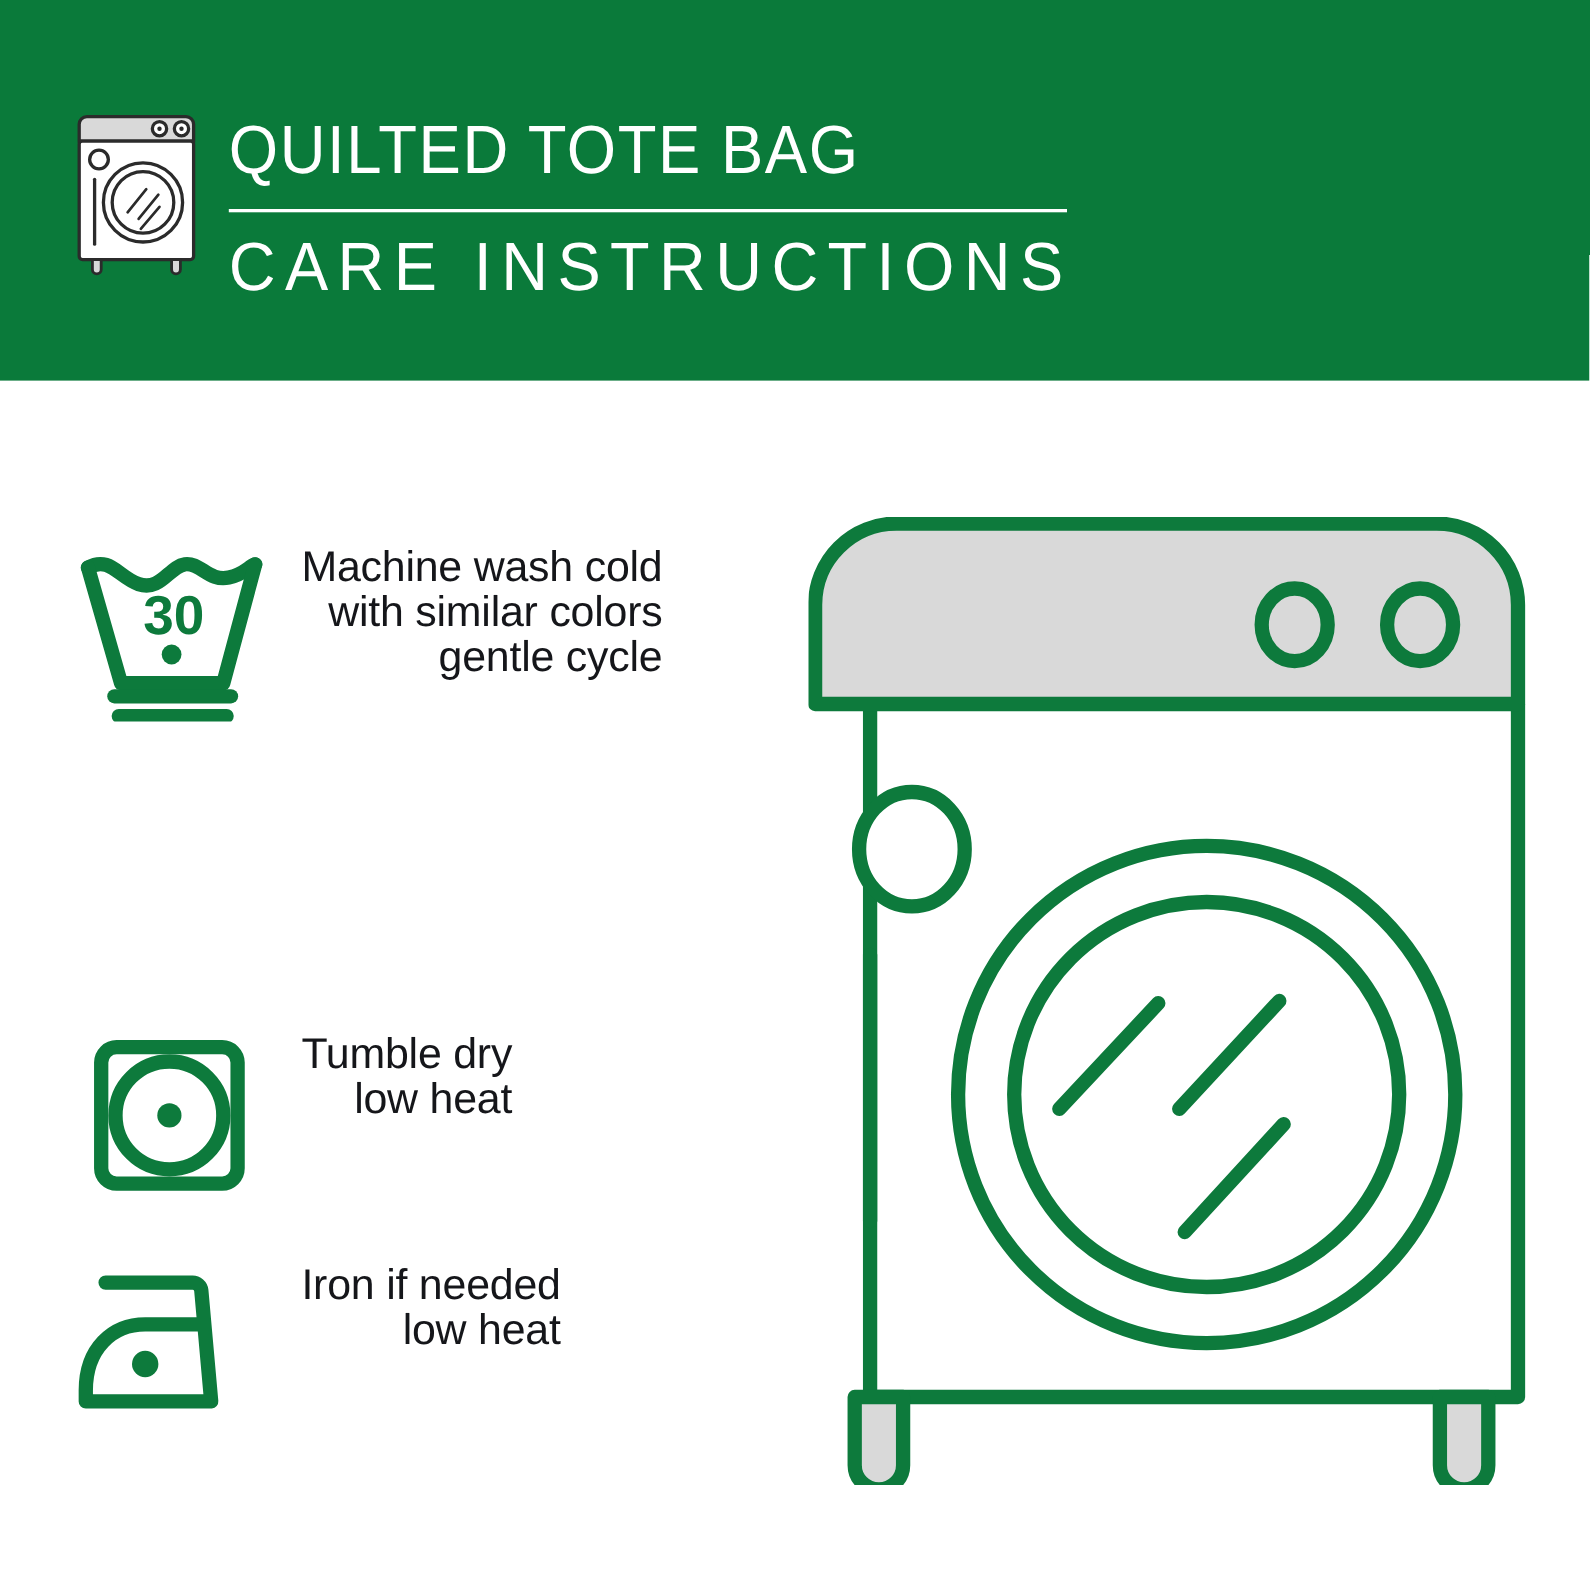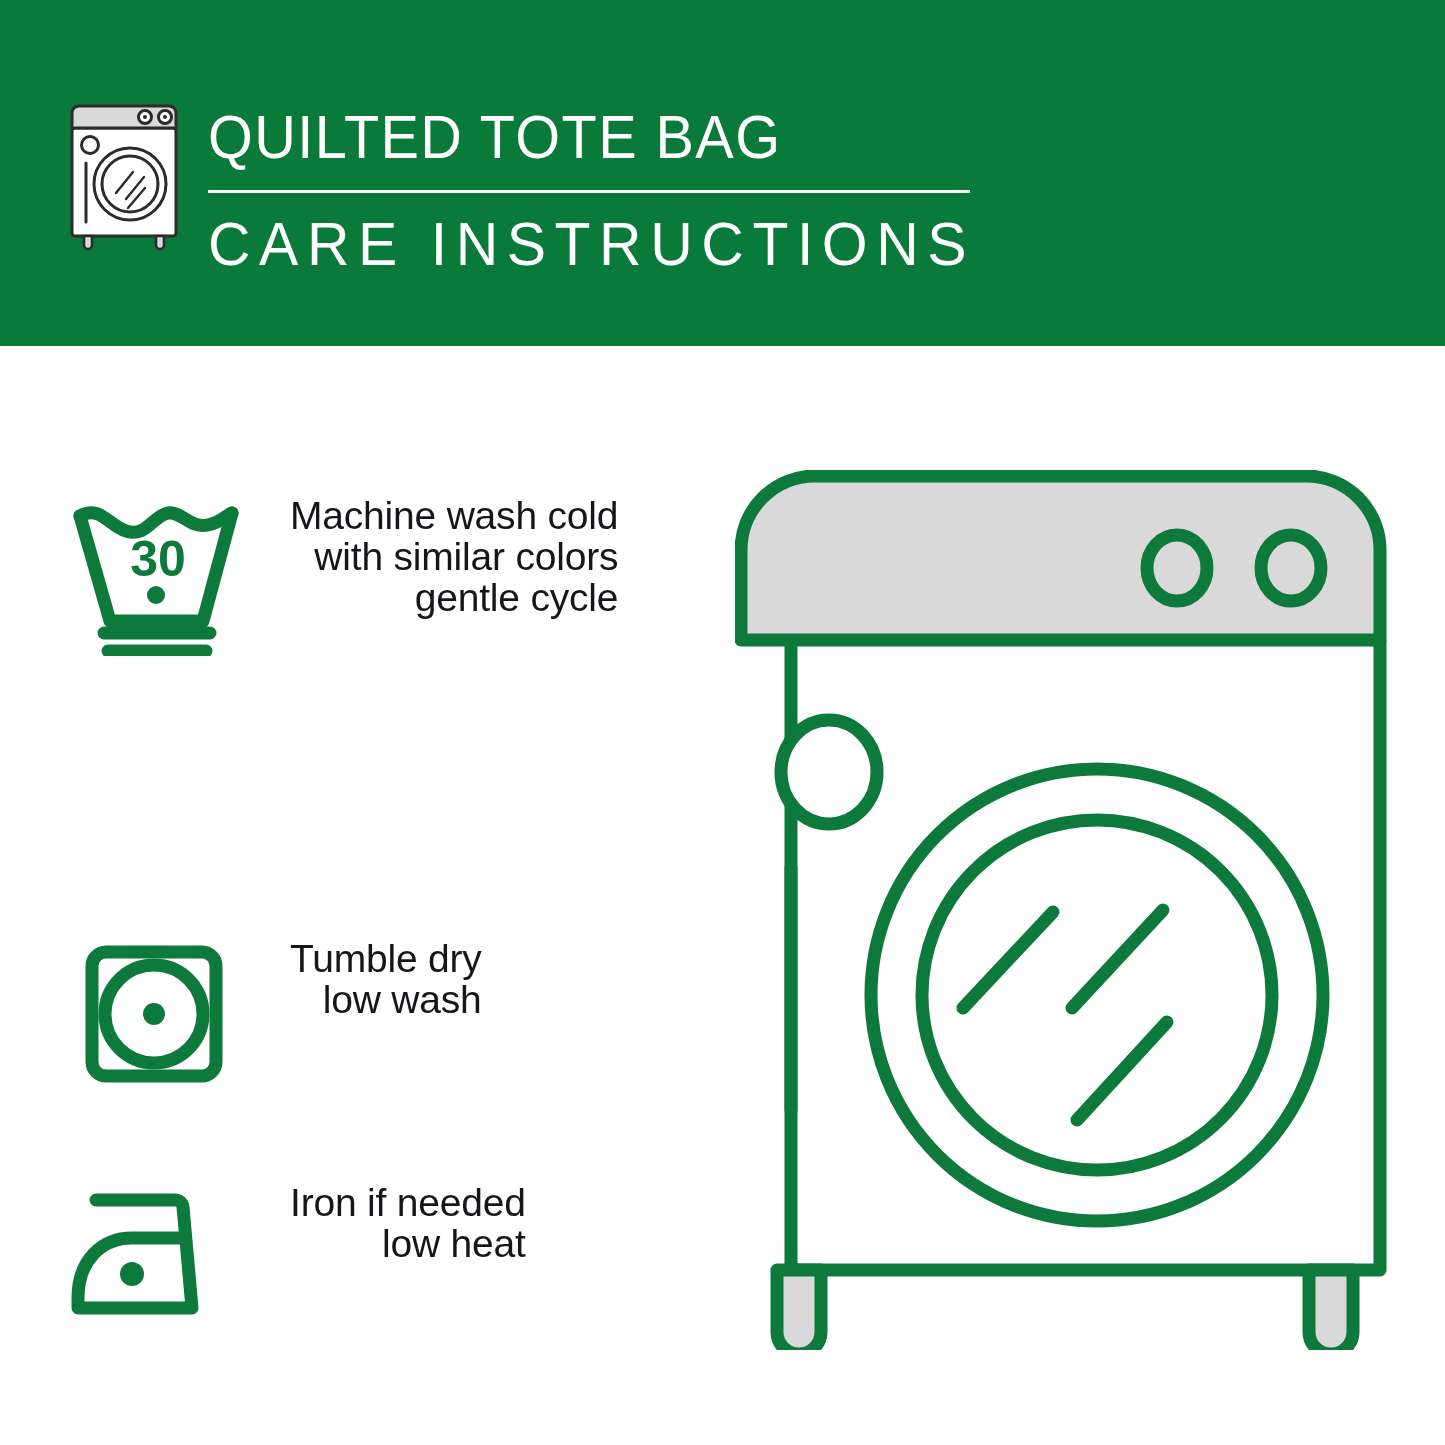--- a/index.html
+++ b/index.html
@@ -88,33 +88,33 @@
   }
   .row-icon {
     position: relative;
     width: 180px;
     height: 165px;
     flex: 0 0 auto;
     margin-left: 70px;
   }
   .row-icon svg { display: block; }
   .row-text {
-    margin-left: 40px;
+    margin-left: 24px;
     color: #15161a;
     font-size: 39px;
     line-height: 41px;
     font-weight: 400;
     letter-spacing: -0.2px;
     white-space: pre-line;
     padding-top: 4px;
   }
   .row-0 { top: 145px; }
   .row-1 { top: 358px; }
   .row-2 { top: 588px; }
-  .row-3 { top: 832px; }
+  .row-3 { top: 798px; }
 
   
   .washer {
     position: absolute;
     left: 735px;
     top: 470px;
     width: 660px;
     height: 880px;
   }
   .washer svg { display: block; }
@@ -189,21 +189,21 @@
 
     <div class="row row-2">
       <div class="row-icon">
         <svg viewBox="0 0 180 165" width="180" height="165" aria-hidden="true">
           <rect x="22" y="18" width="124" height="124" rx="14" fill="none" stroke="#0d7a3c" stroke-width="13"></rect>
           <circle cx="84" cy="80" r="49" fill="none" stroke="#0d7a3c" stroke-width="13"></circle>
           <circle cx="84" cy="80" r="11" fill="#0d7a3c"></circle>
         </svg>
       </div>
       <div class="row-text">Tumble dry
-low wash</div>
+low heat</div>
     </div>
 
     <div class="row row-3">
       <div class="row-icon">
         <svg viewBox="0 0 180 165" width="180" height="165" aria-hidden="true">
           <g fill="none" stroke="#0d7a3c" stroke-width="13" stroke-linecap="round" stroke-linejoin="round">
             <path d="M26 22 L 105 22 A 8 8 0 0 1 113 29 L 122 130 L 8 130 L 8 120 C 8 82, 32 60, 62 60 L 110 60"></path>
           </g>
           <circle cx="62" cy="96" r="12" fill="#0d7a3c"></circle>
         </svg>

